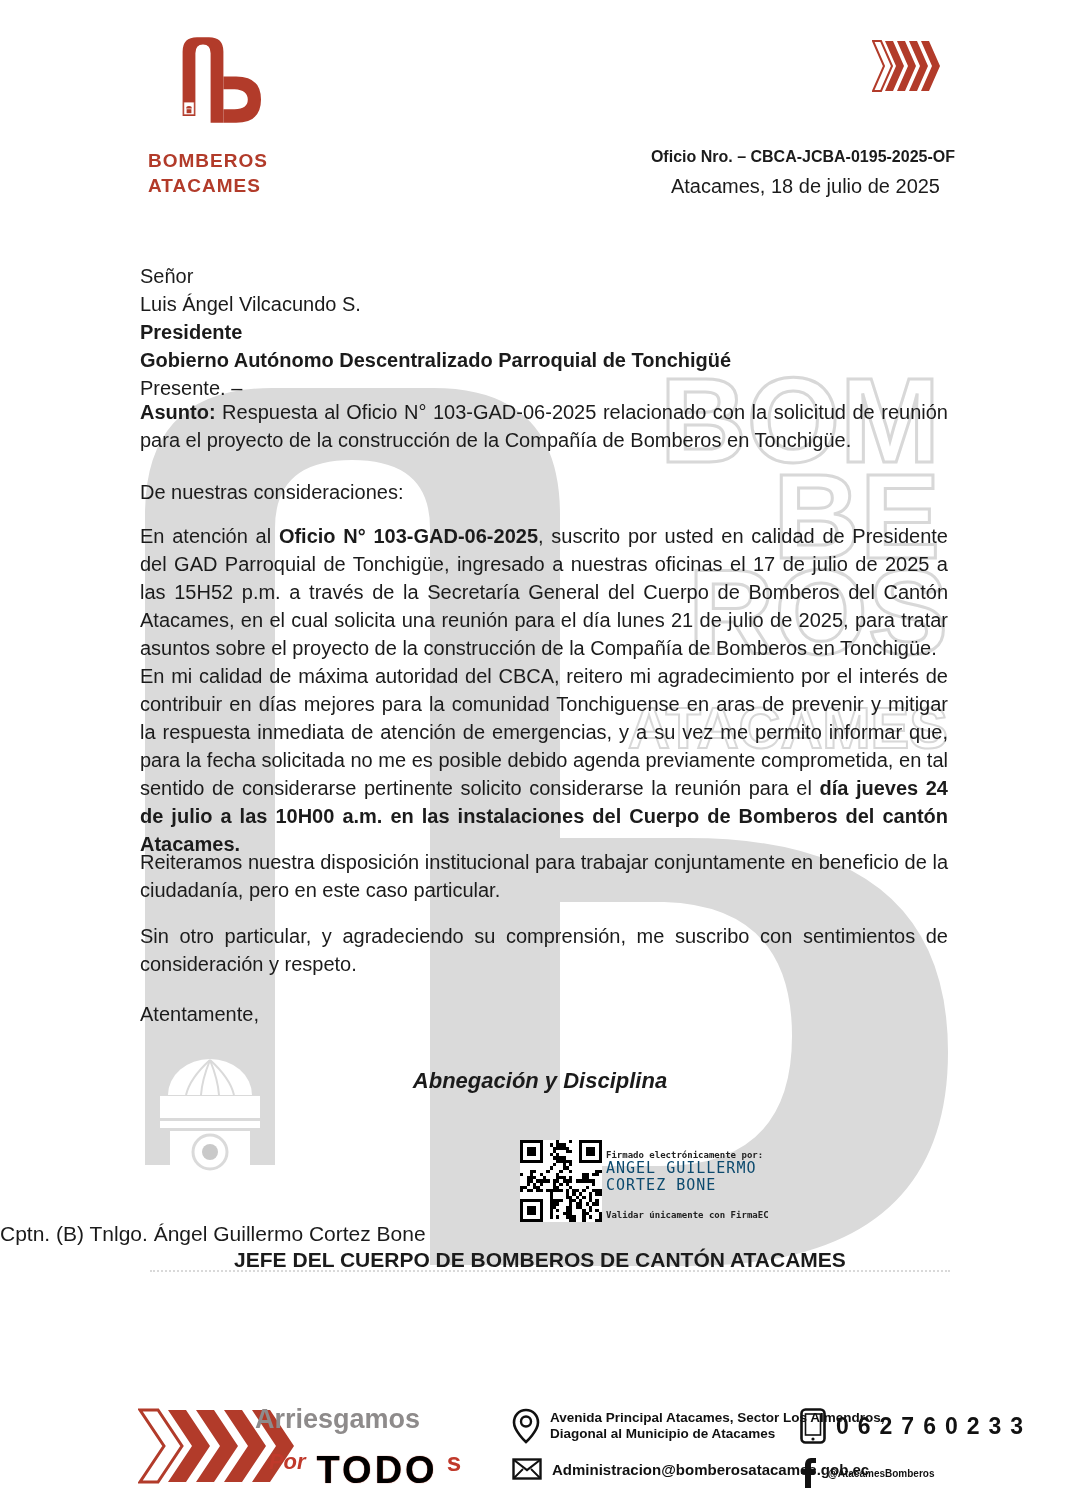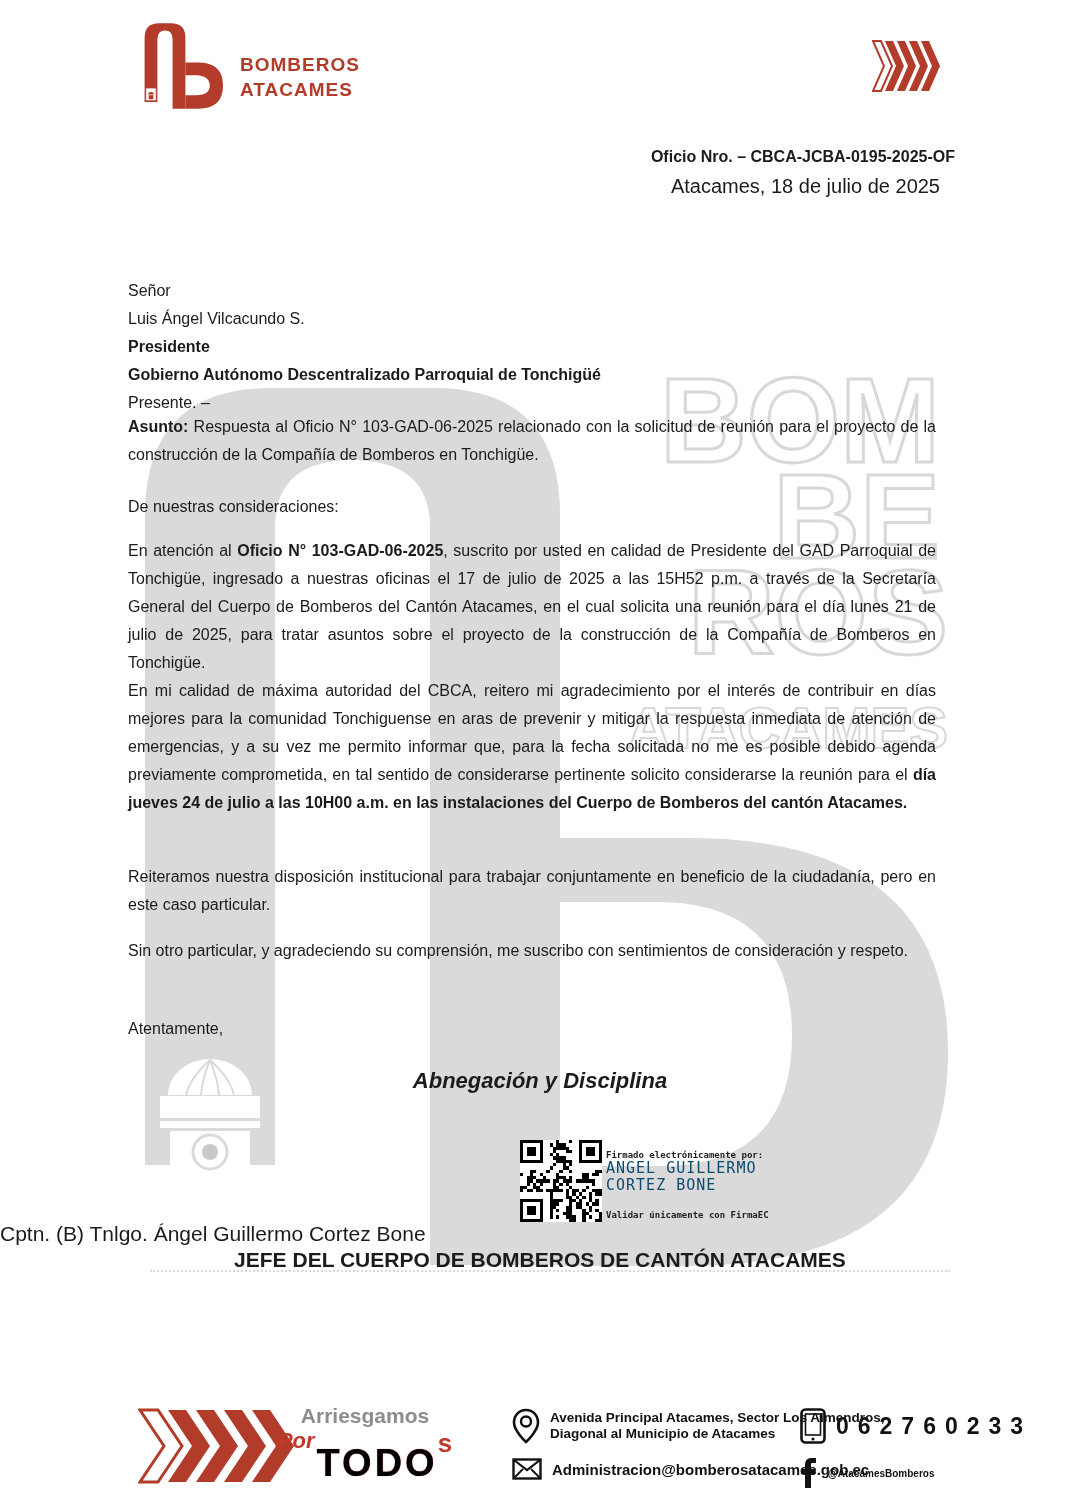--- a/index.html
+++ b/index.html
@@ -3,53 +3,53 @@
 <meta charset="utf-8">
 <style>
   html,body{margin:0;padding:0;background:#888;}
   .page{position:relative;width:1080px;height:1503px;background:#ffffff;margin:0 auto;
         font-family:"Liberation Sans",sans-serif;color:#1b1b1b;overflow:hidden;}
   .layer{position:absolute;inset:0;}
   .content{position:absolute;inset:0;z-index:2;}
   .wm{z-index:1;}
 
   
-  .hdr-logo{position:absolute;left:138px;top:20px;display:flex;align-items:center;}
+  .hdr-logo{position:absolute;left:138px;top:34px;display:flex;align-items:flex-end;flex-direction:column;}
   .hdr-brand{margin-left:10px;margin-top:22px;color:#b23b2a;font-weight:bold;
              font-size:19px;letter-spacing:1px;line-height:25px;}
   .hdr-meta{position:absolute;left:340px;top:42px;width:275px;text-align:right;
             font-size:15px;line-height:18px;color:#111;}
   .hdr-meta b{font-weight:bold;}
   .hdr-chevrons{position:absolute;left:872px;top:40px;}
 
   
   .oficio{position:absolute;left:140px;top:148px;width:815px;text-align:right;
           font-size:16px;font-weight:bold;}
   .ofdate{position:absolute;left:140px;top:175px;width:800px;text-align:right;font-size:20px;}
 
   
-  .block{position:absolute;left:128px;width:808px;font-size:16px;line-height:28px;margin-top:15px;}
+  .block{position:absolute;left:140px;width:808px;font-size:20px;line-height:28px;}
   .just{text-align:justify;}
   .b{font-weight:bold;}
 
   
   .motto{position:absolute;left:0;top:1068px;width:1080px;text-align:center;
          font-size:22px;font-weight:bold;font-style:italic;}
   .qrrow{position:absolute;left:520px;top:1140px;display:flex;align-items:center;}
   .qrtxt{margin-left:4px;margin-top:8px;}
   .qrtiny{font-size:9px;font-weight:bold;color:#222;font-family:"DejaVu Sans Mono",monospace;line-height:10px;}
   .qrname{font-size:15px;font-family:"DejaVu Sans Mono",monospace;color:#0c4a6e;line-height:17px;letter-spacing:1px;}
   .signer1{position:absolute;left:0;top:1222px;width:1080px;font-size:21px;}
   .signer2{position:absolute;left:0;top:1248px;width:1080px;text-align:center;font-size:21px;font-weight:bold;}
 
   
   .f-chevrons{position:absolute;left:138px;top:1408px;}
   .f-slogan{position:absolute;left:255px;top:1404px;width:220px;}
-  .f-arriesgamos{color:#8e8b8b;font-weight:bold;font-size:21px;text-align:center;}
-  .f-row2{display:flex;align-items:flex-start;justify-content:center;}
+  .f-arriesgamos{color:#8e8b8b;font-weight:bold;font-size:27px;}
+  .f-row2{display:flex;align-items:center;justify-content:center;gap:9px;}
   .f-por{color:#c0392b;font-weight:bold;font-style:italic;font-size:22px;margin-right:2px;}
   .f-todo{color:#000000;font-weight:bold;font-size:38px;letter-spacing:3px;line-height:38px;
           text-shadow:0 0 1px #b23b2a;margin-top:16px;}
   .f-s{color:#c0392b;font-weight:bold;font-size:26px;}
   .f-contact{position:absolute;left:512px;top:1408px;width:440px;}
   .f-line{display:flex;align-items:center;margin-bottom:14px;}
   .f-ic{flex:0 0 auto;margin-right:10px;}
   .f-addr{font-size:13.5px;font-weight:bold;line-height:16px;color:#111;}
   .f-email{font-size:15px;font-weight:bold;color:#111;}
   .f-right{position:absolute;left:800px;top:1408px;width:260px;}

